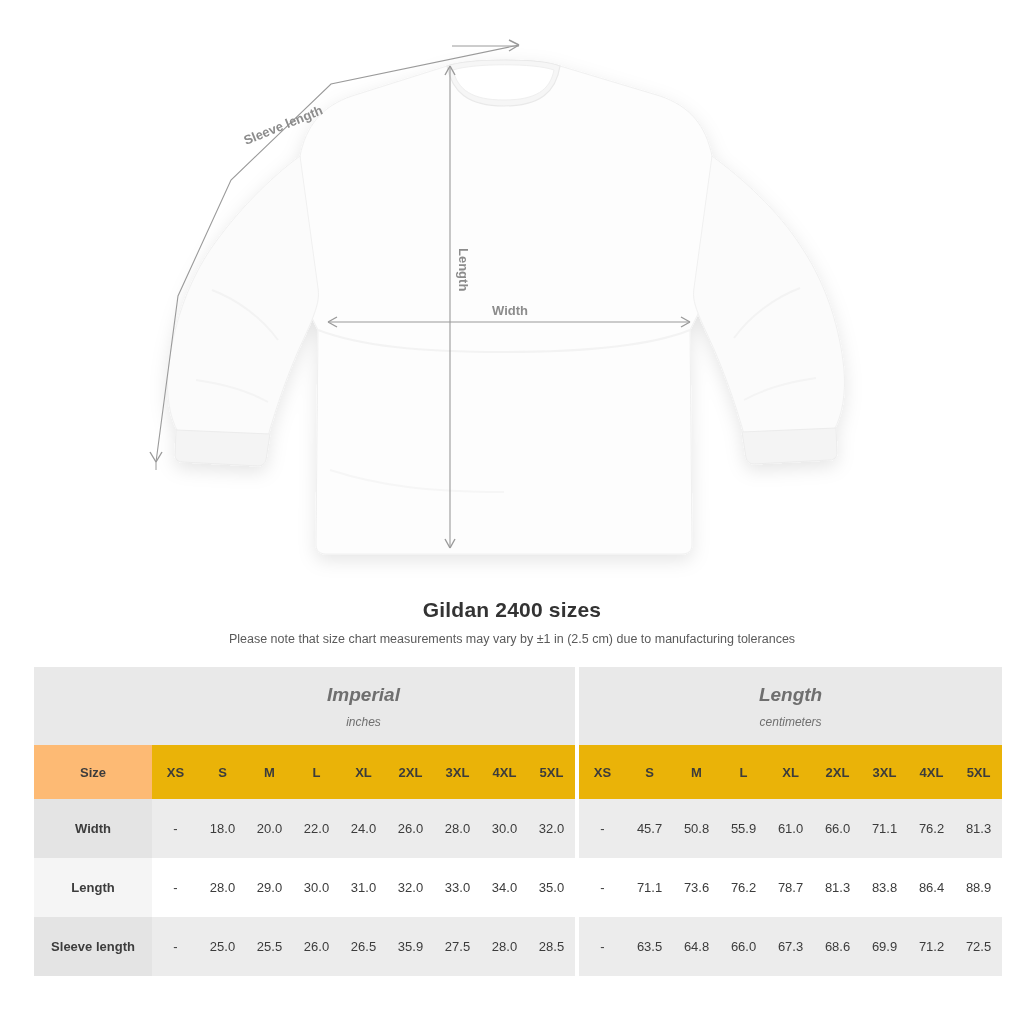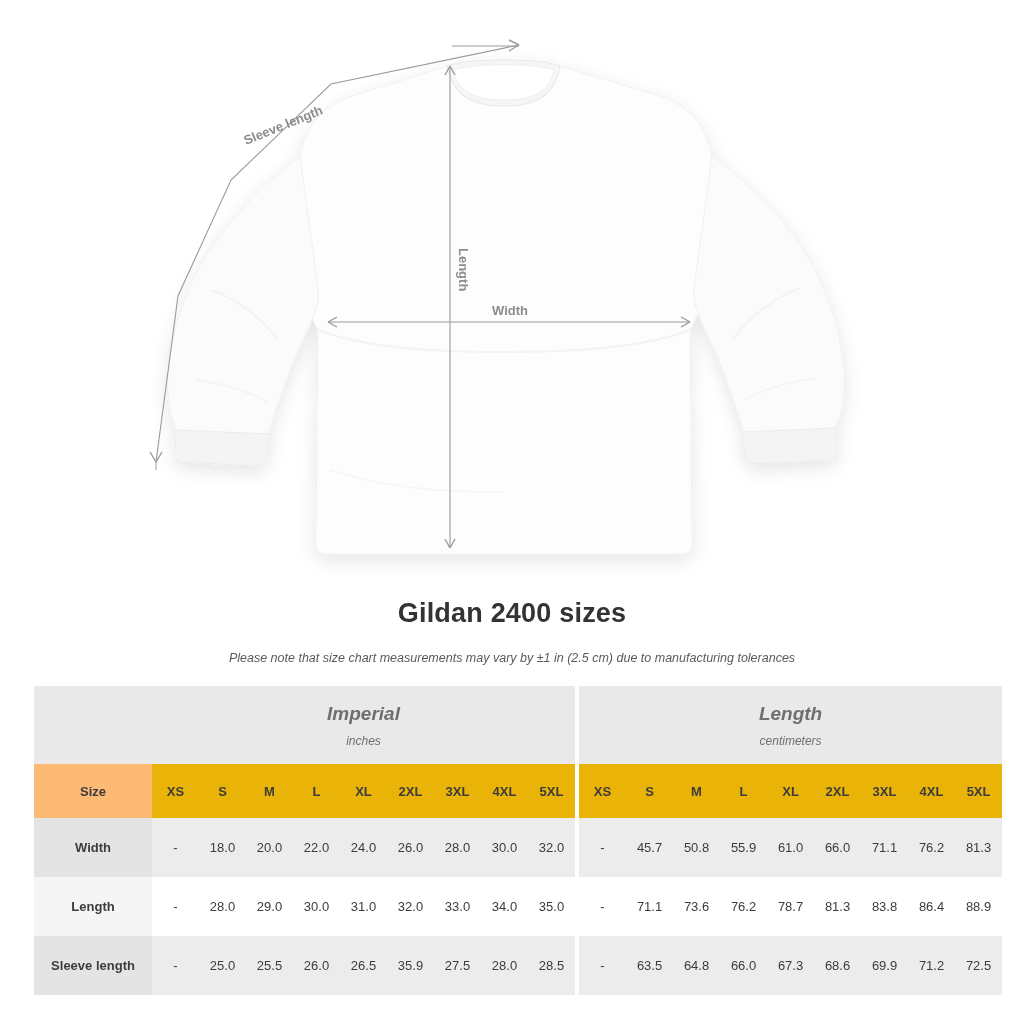--- a/index.html
+++ b/index.html
@@ -29,29 +29,28 @@
   .illustration svg {
     display: block;
   }
 
   
   .chart-head {
     text-align: center;
     margin-top: 18px;
   }
   .chart-title {
-    font-size: 27px;
+    font-size: 21px;
     font-weight: bold;
     color: #333333;
     letter-spacing: .2px;
   }
   .chart-note {
-    margin-top: 22px;
+    margin-top: 10px;
     font-size: 12.5px;
-    font-style: italic;
     color: #5a5a5a;
   }
 
   
   .table-wrap {
     margin: 21px 34px 0 34px;
   }
   table.size-table {
     border-collapse: collapse;
     width: 956px;

